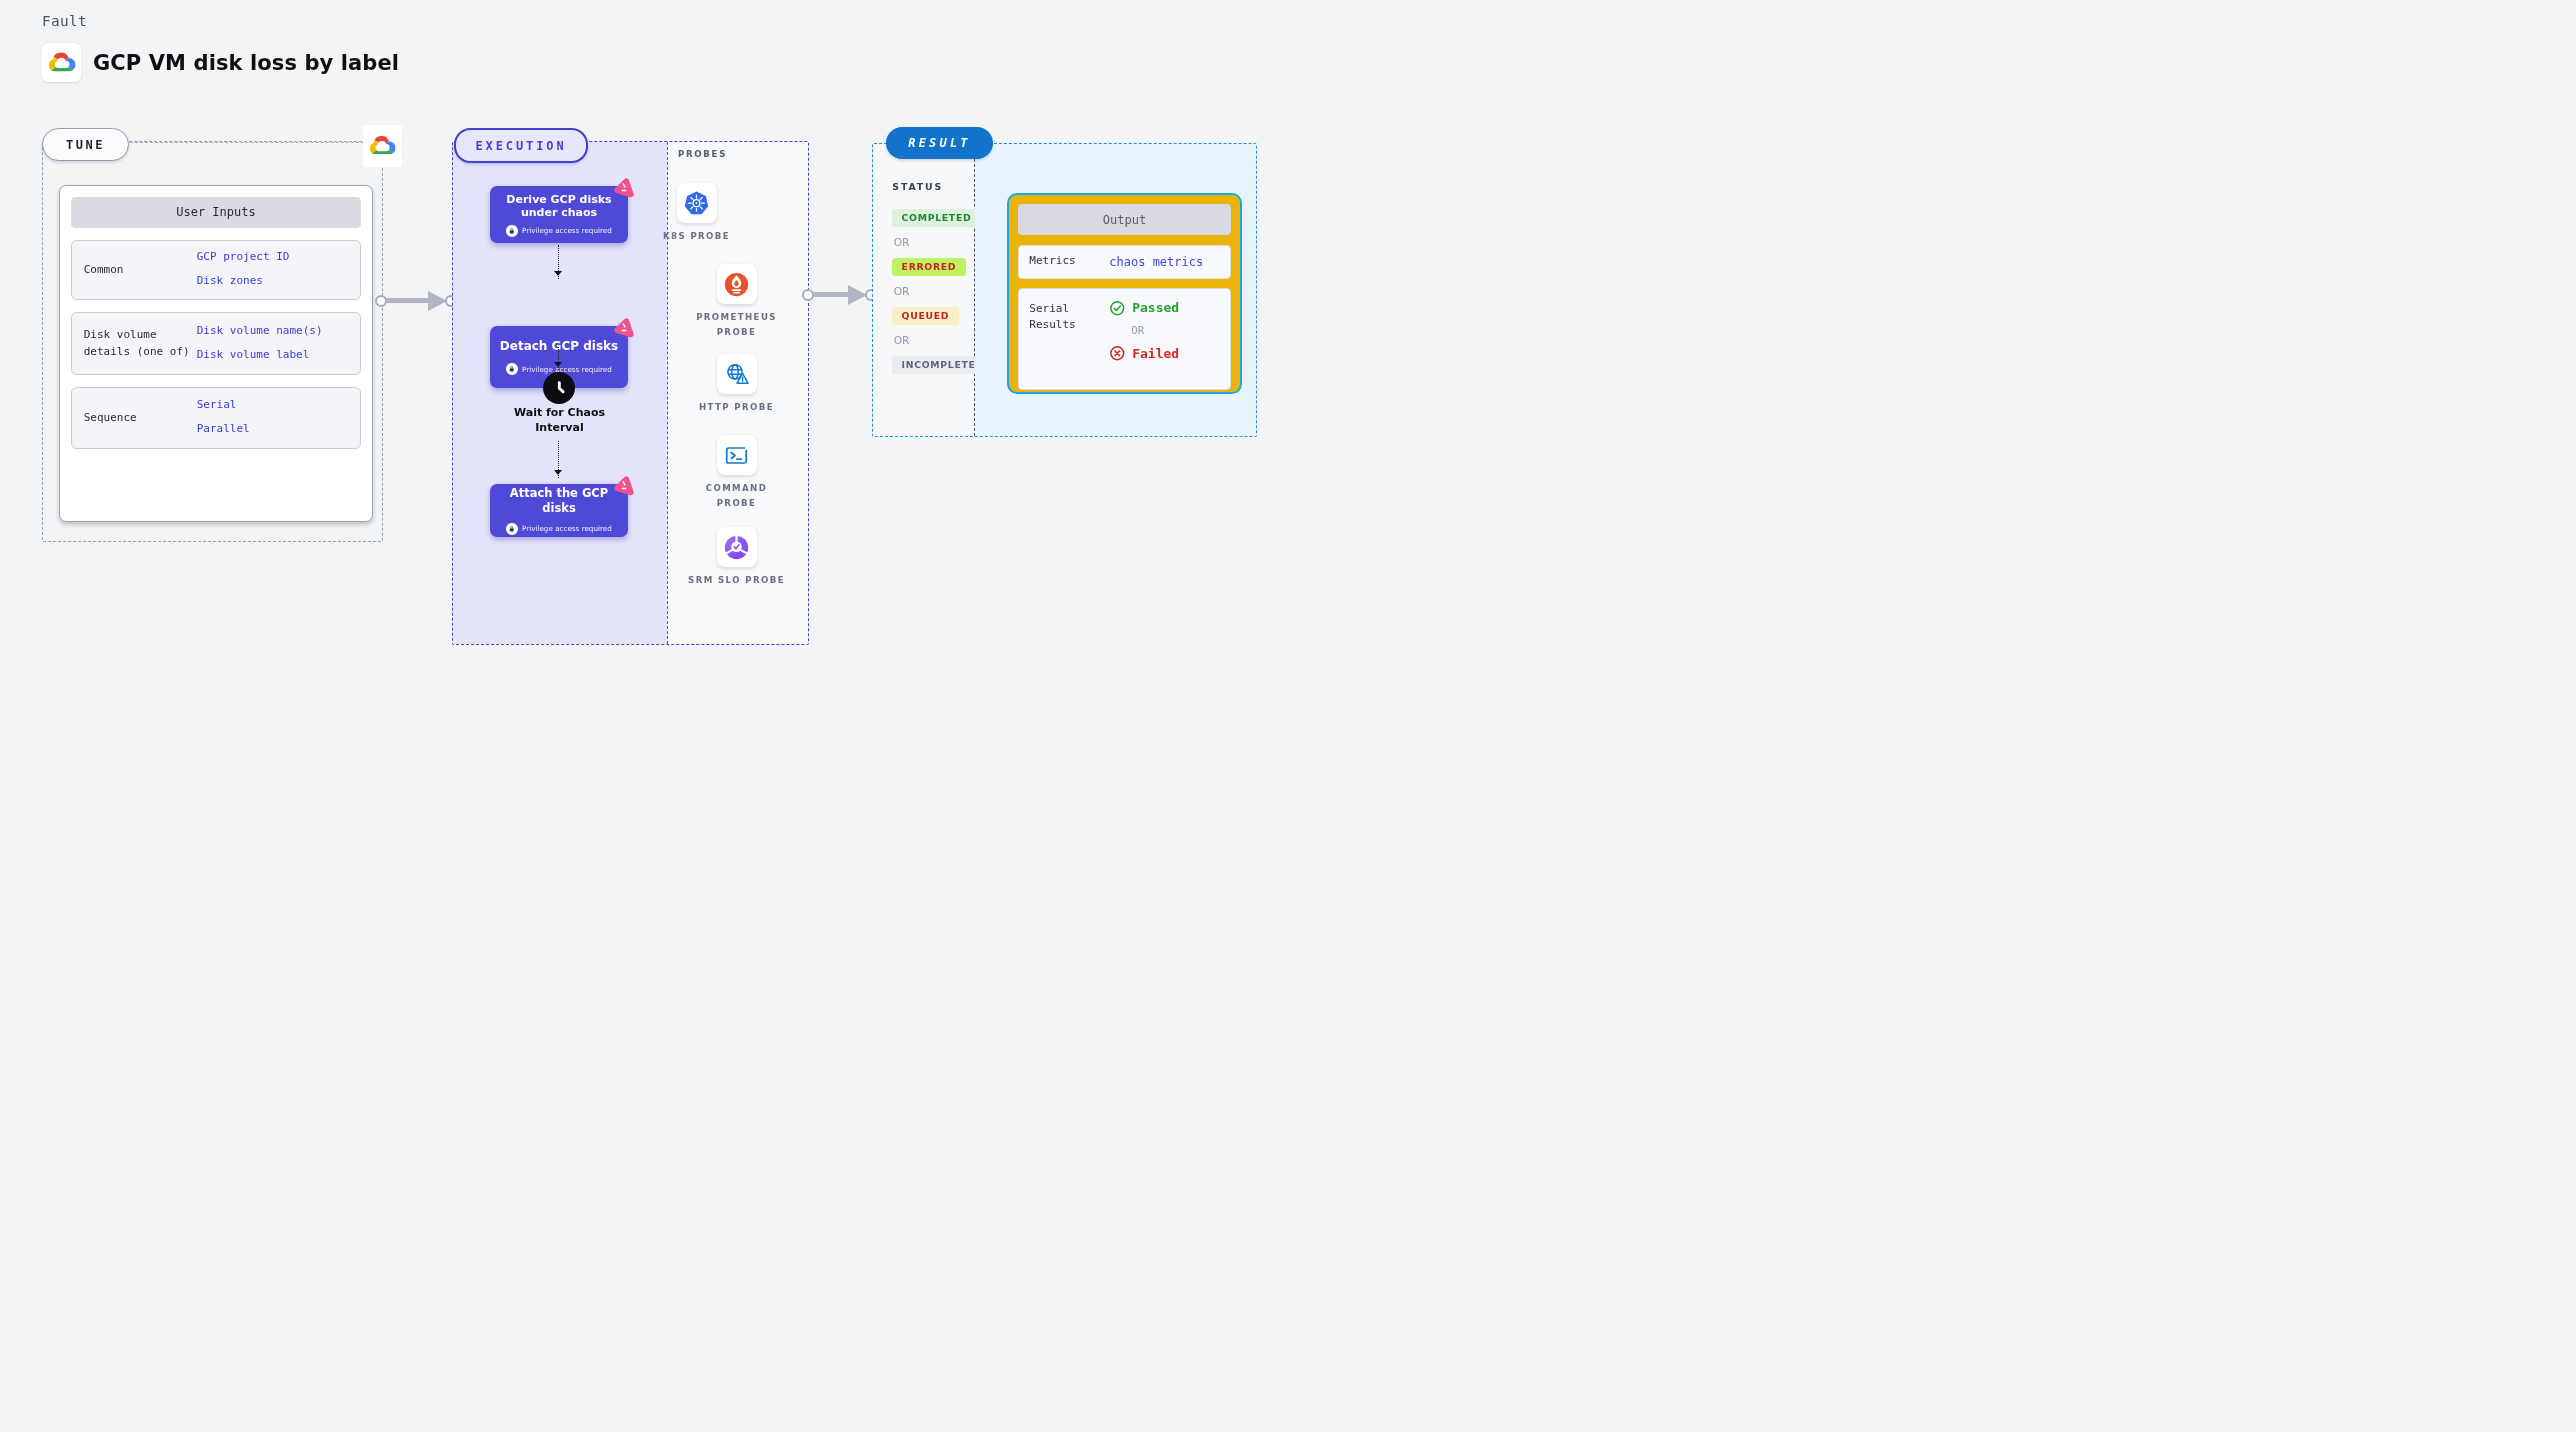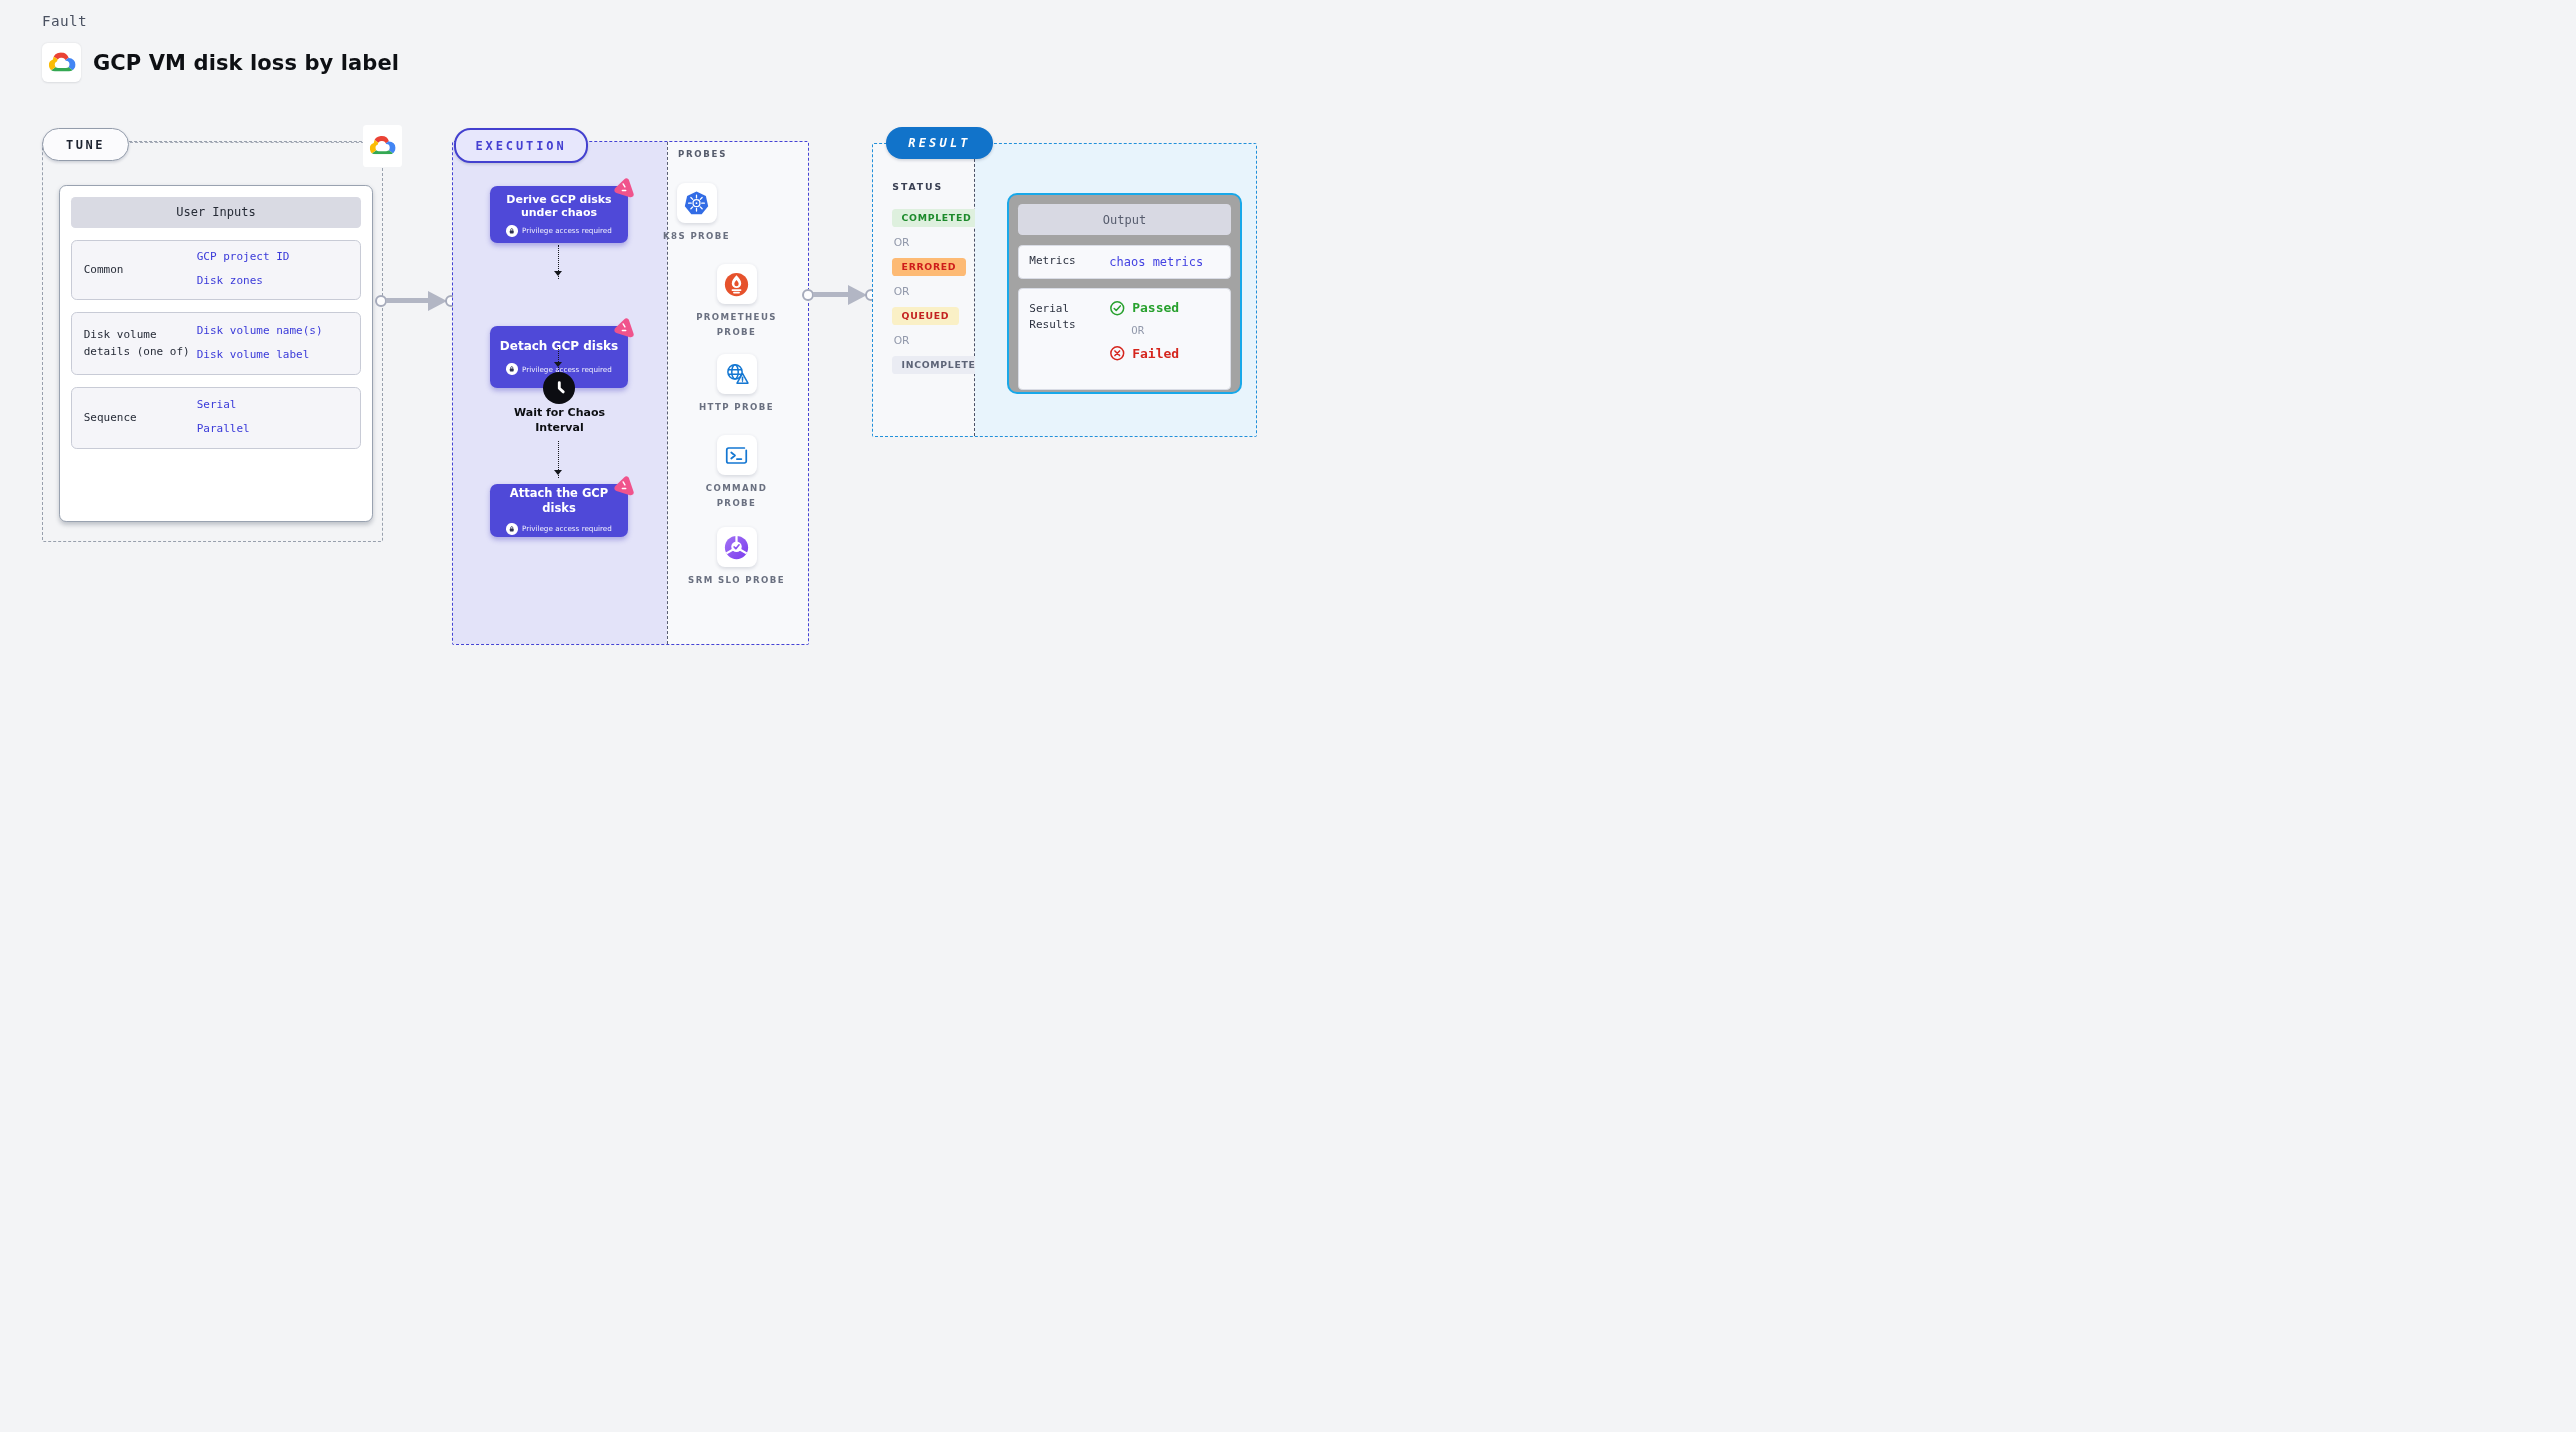--- a/index.html
+++ b/index.html
@@ -87,26 +87,26 @@
   .probe-card{width:40px;height:40px;background:#fff;border-radius:8px;display:flex;
         align-items:center;justify-content:center;box-shadow:0 1.4px 3.6px rgba(40,50,80,.14);}
   .probe-label{margin-top:6.4px;font-size:8.6px;font-weight:600;letter-spacing:1.4px;color:#6a7080;
         text-align:center;line-height:1.65;width:100px;}
 
   
   .status-heading{font-size:9.3px;font-weight:bold;letter-spacing:1.9px;color:#3a4053;}
   .badge{display:inline-block;padding:3.6px 9.3px;border-radius:3.6px;font-size:9.3px;font-weight:bold;
         letter-spacing:0.7px;}
   .b-completed{background:#def0de;color:#1c8a2b;margin-top:16.5px;}
-  .b-errored{background:#fdba74;color:#ce1d1b;}
+  .b-errored{background:#bef264;color:#ce1d1b;}
   .b-queued{background:#faf0c6;color:#c32220;}
   .b-incompleted{background:#eaecf3;color:#5d6477;}
   .or-status{font-size:10.7px;color:#9299ab;margin:9.3px 0 8.6px 1.4px;}
 
-  .output-card{position:absolute;left:32px;top:49px;width:235px;height:201px;background:#a3a3a3;
+  .output-card{position:absolute;left:32px;top:49px;width:235px;height:201px;background:#eab308;
         border:2.1px solid #18a8e9;border-radius:10px;padding:9.3px;box-sizing:border-box;}
   .output-header{height:31px;background:#d8d9e3;border-radius:4.3px;display:flex;align-items:center;
         justify-content:center;font-size:12px;color:#575d6e;}
   .output-row{margin-top:9.3px;border:1.1px solid #d9dce5;border-radius:4.3px;background:#f8f9fc;
         display:flex;box-sizing:border-box;}
   .row-metrics{height:34px;align-items:center;}
   .row-probe{height:102px;align-items:flex-start;}
   .out-label{flex:0 0 80px;padding-left:10px;font-size:11px;color:#2c3240;line-height:1.5;}
   .row-probe .out-label{padding-top:12px;}
   .metrics-value{font-size:12px;color:#4443e2;cursor:pointer;}

